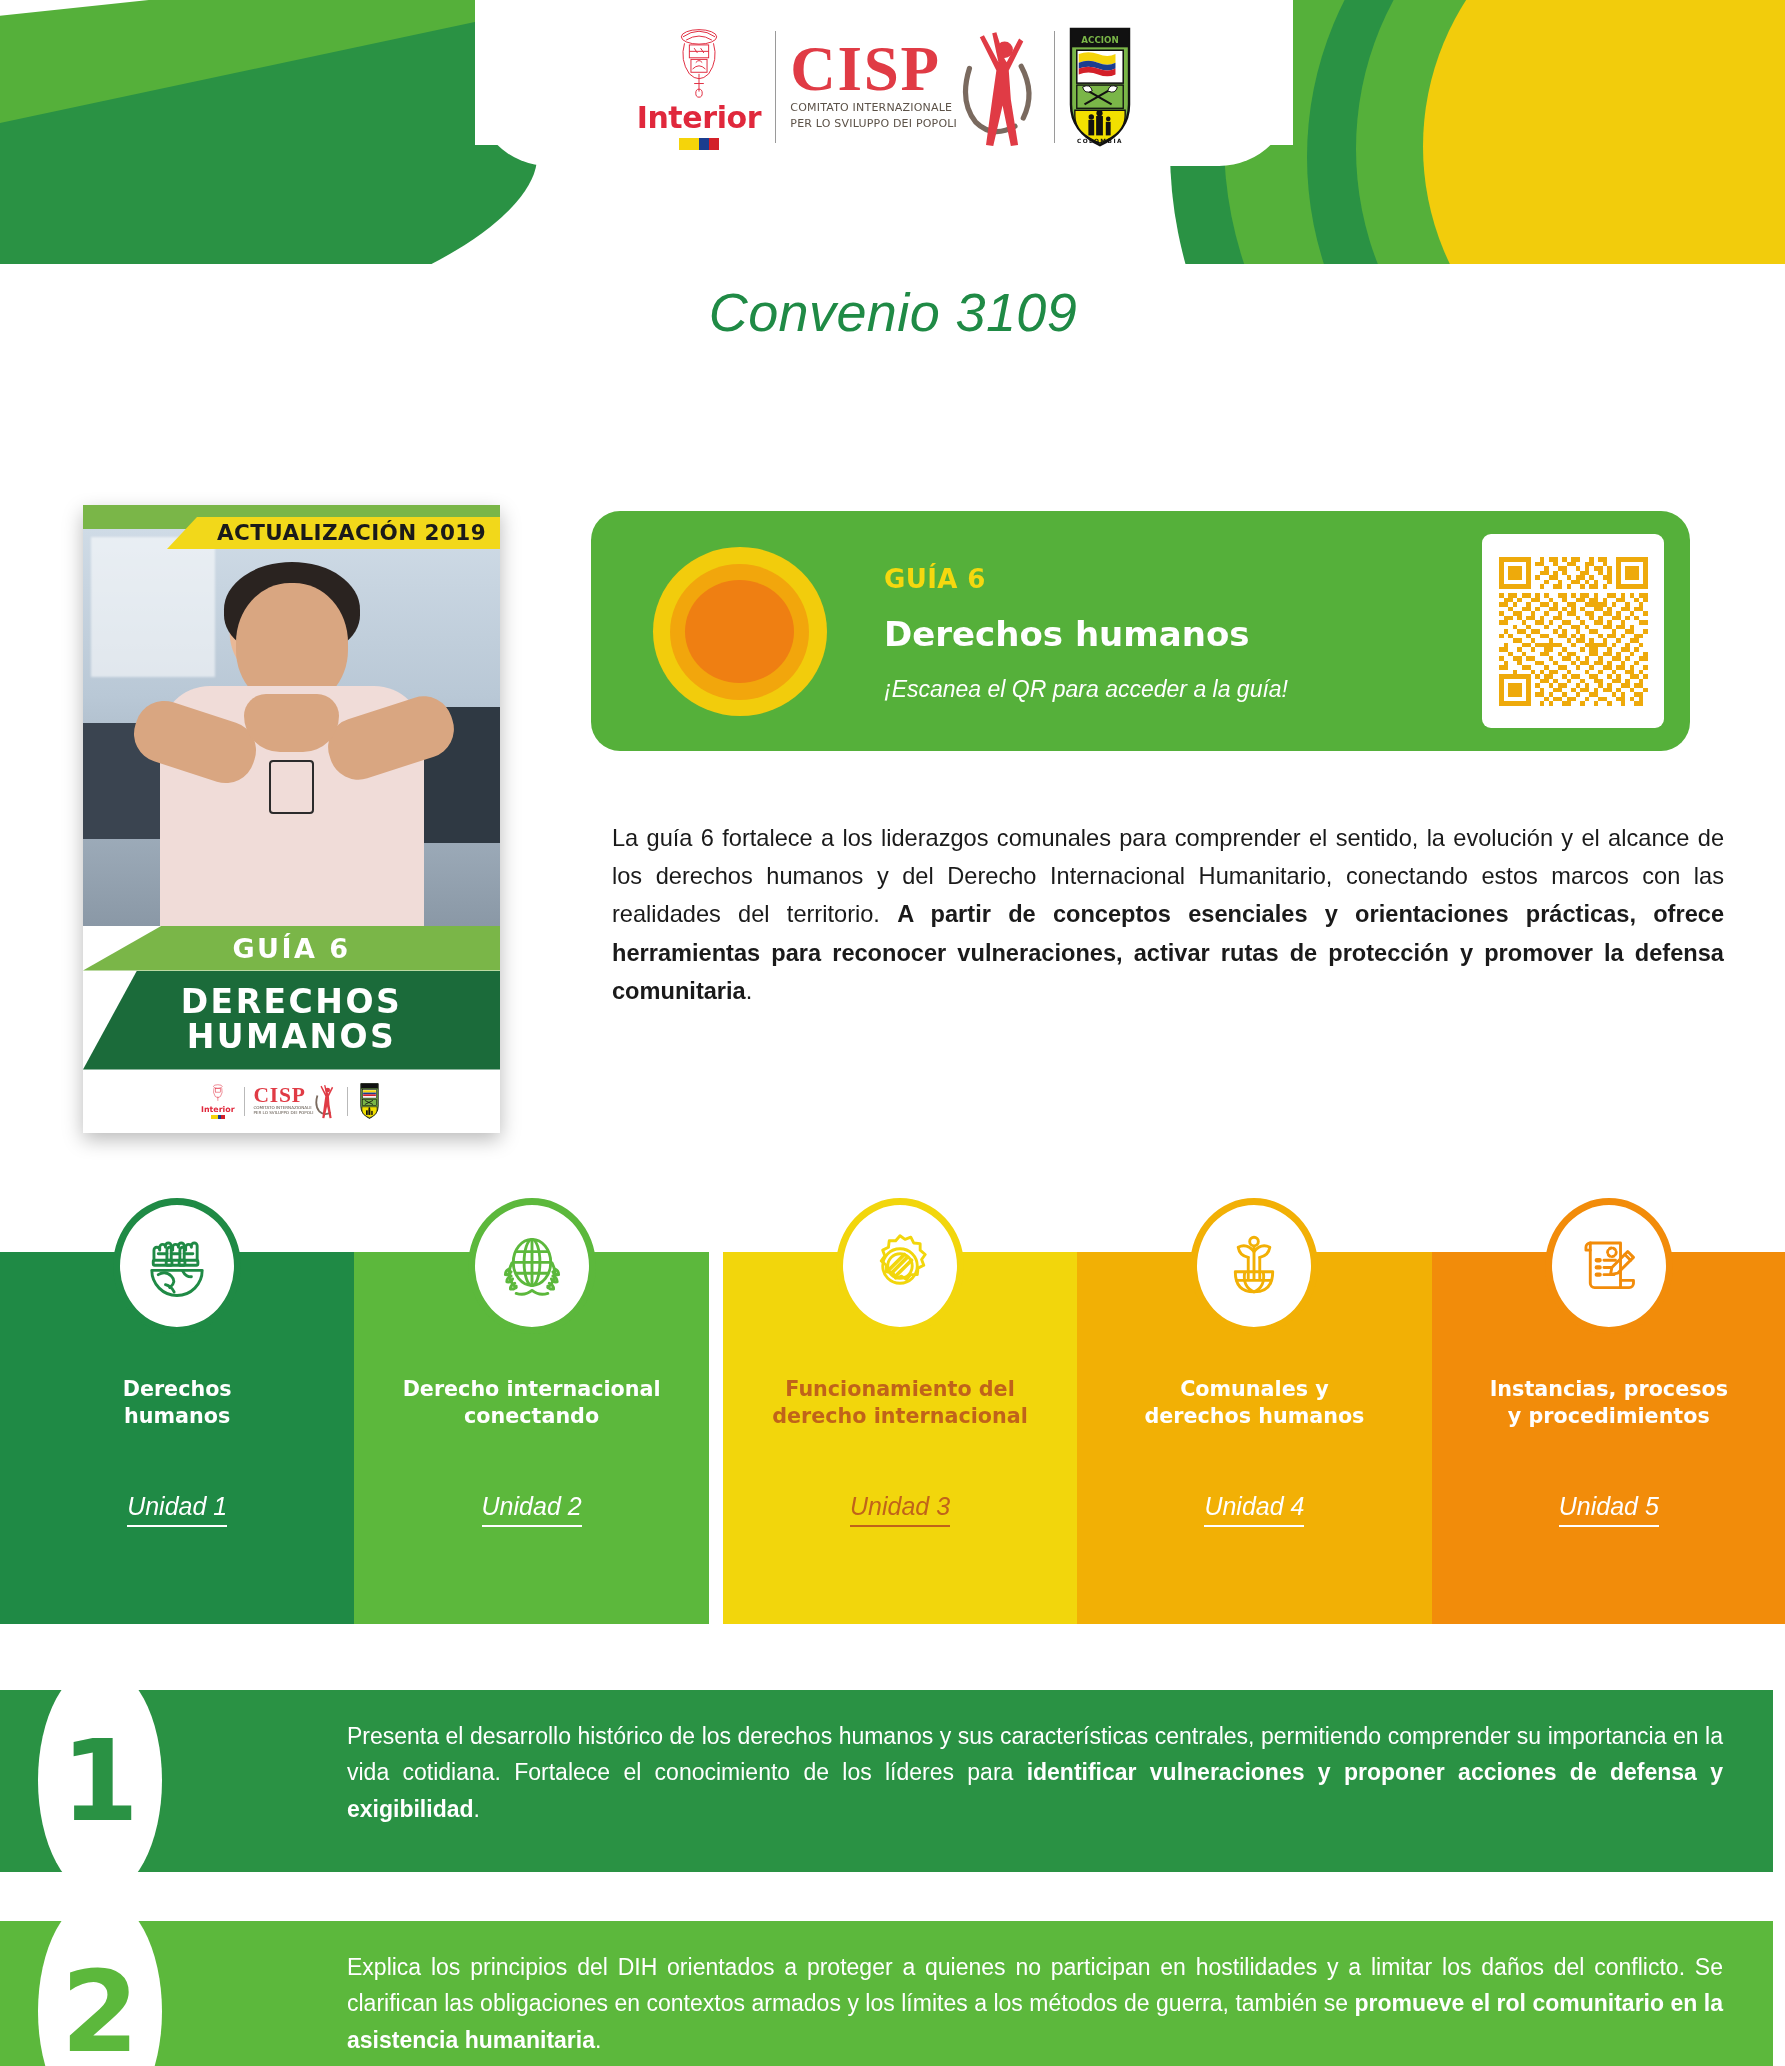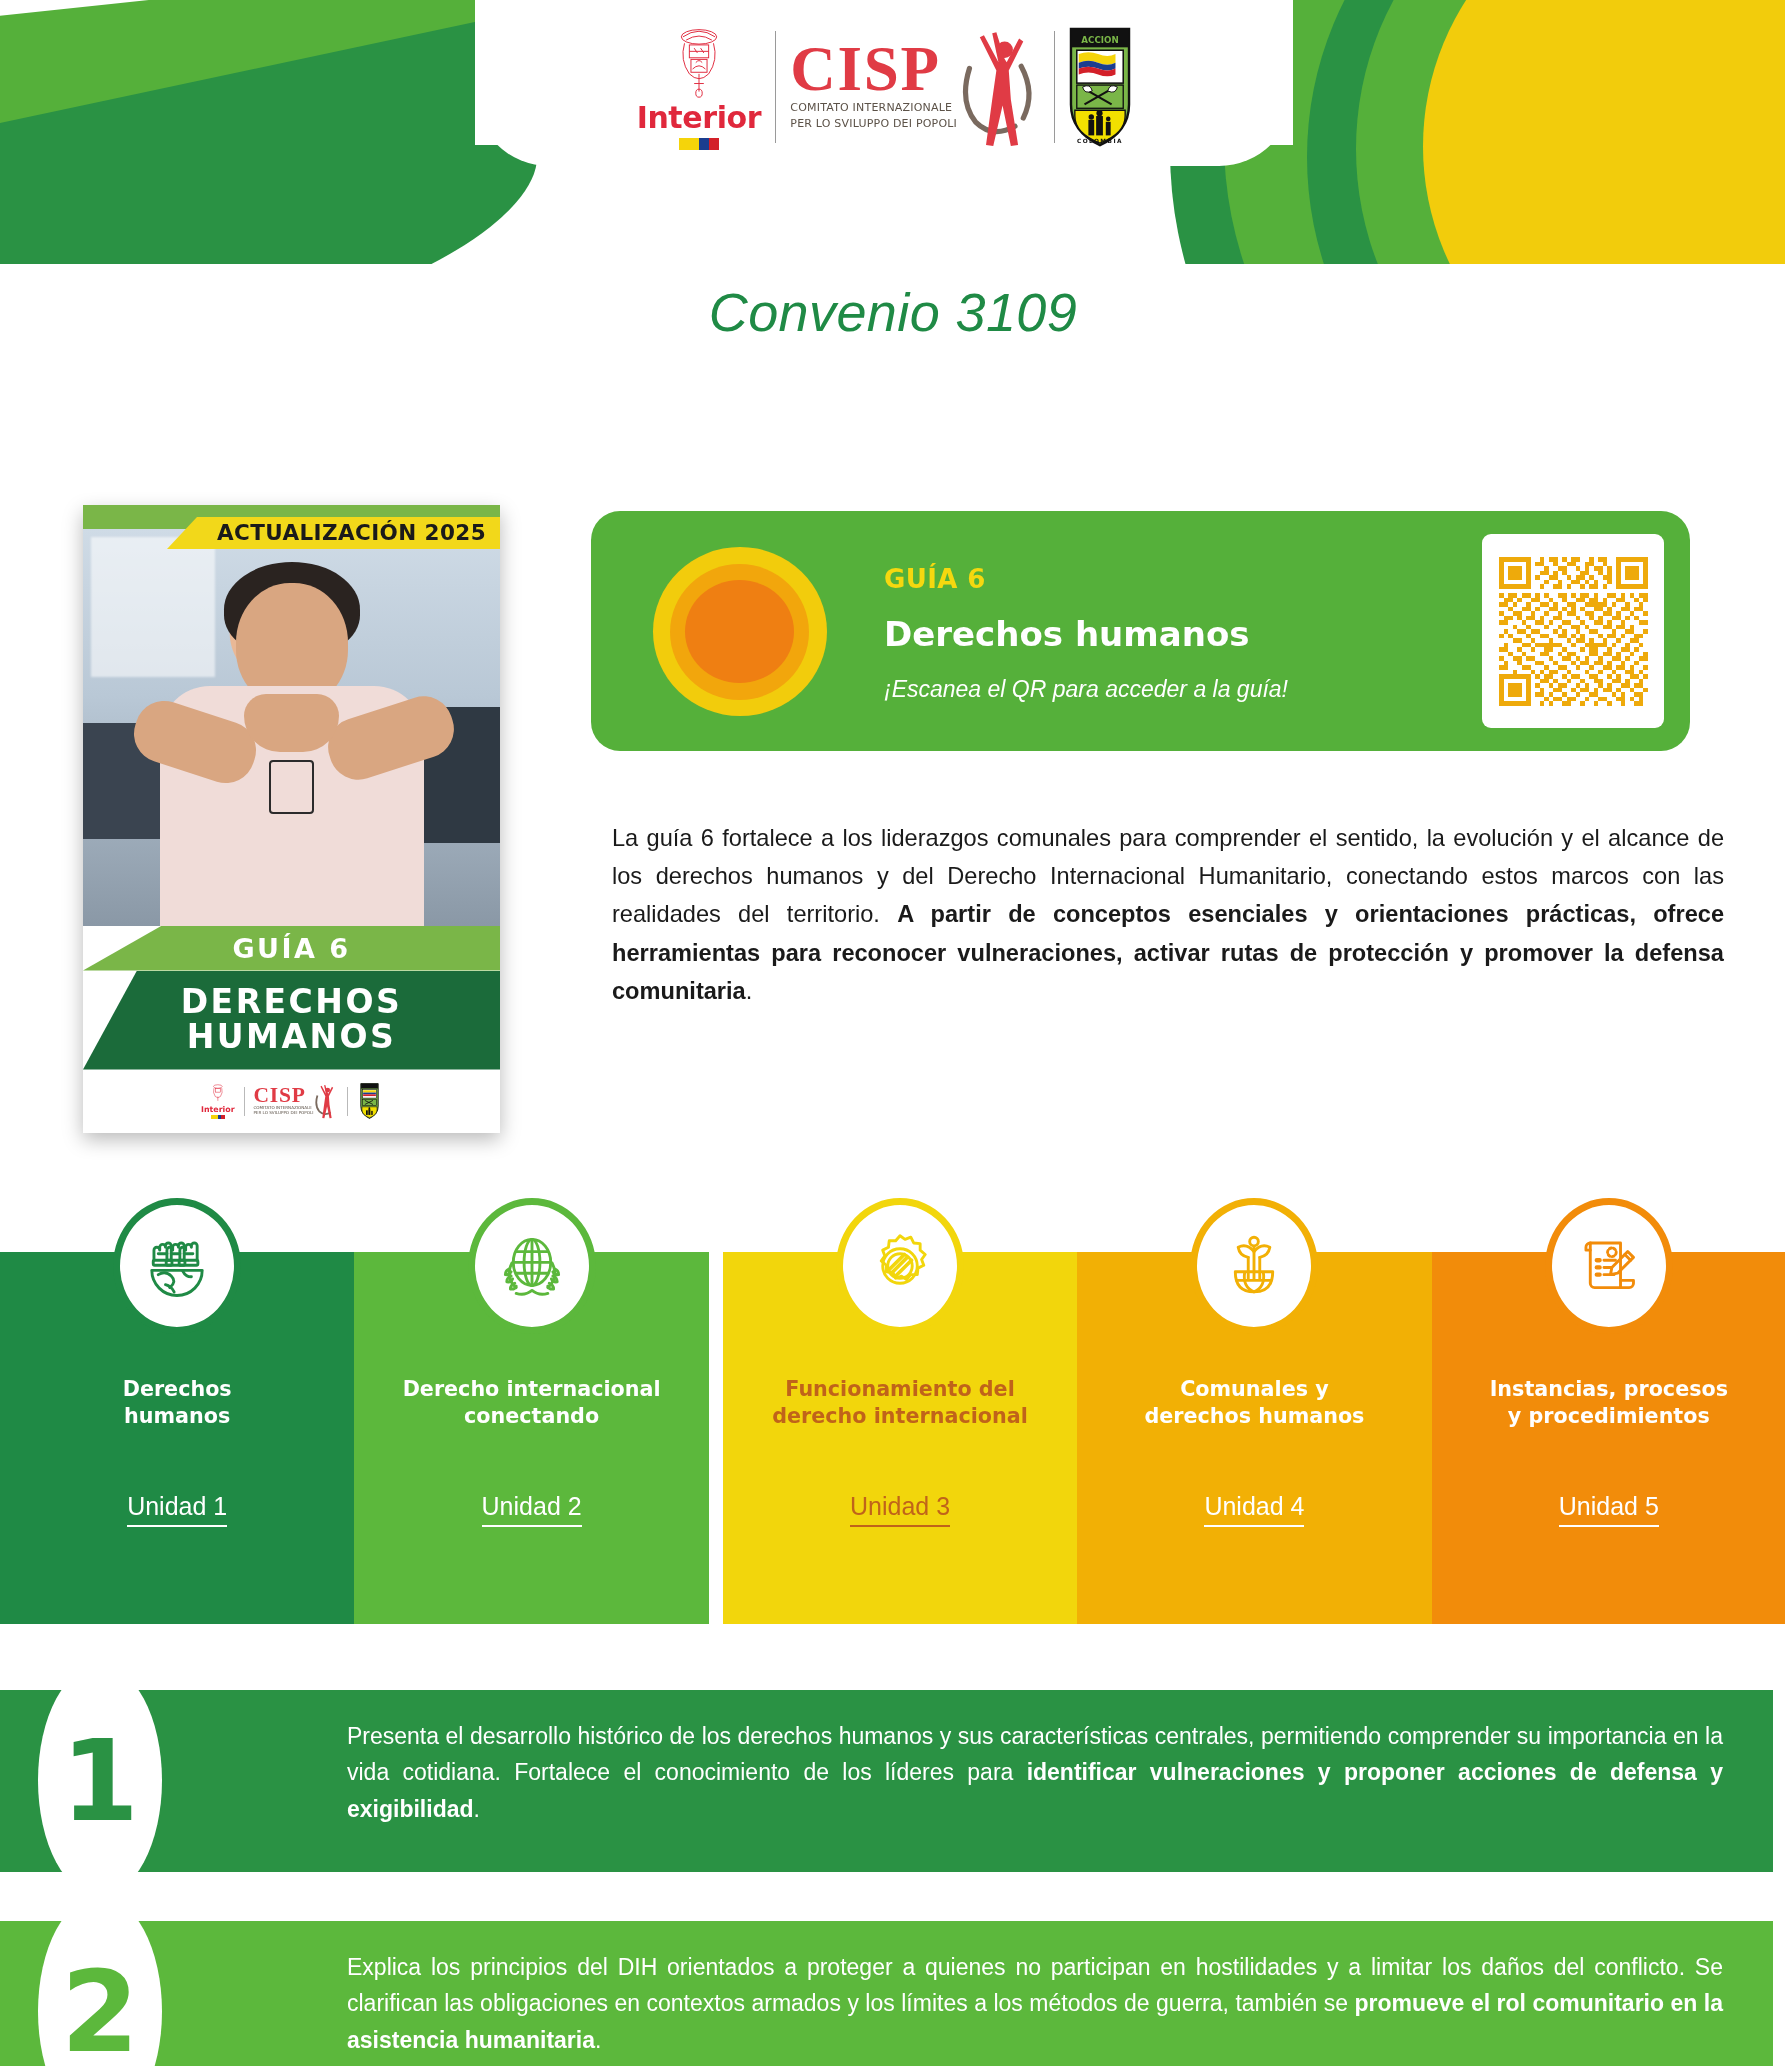--- a/index.html
+++ b/index.html
@@ -214,21 +214,21 @@
   .unit { position:relative; flex:1; height:372px; padding-top:124px; text-align:center; }
   .unit-circle {
     position:absolute; left:50%; top:-54px; margin-left:-64px;
     width:128px; height:136px; border-radius:50%;
     background:#fff; border:7.4px solid #1f8a45;
     display:flex; align-items:center; justify-content:center;
   }
   .unit-icon { width:72px; height:72px; }
   .unit-name { font-size:20.7px; font-weight:700; line-height:1.3; color:#fff; padding:0 12.4px; font-family:"DejaVu Sans", sans-serif;}
   .unit-link {
-    margin-top:62px; font-size:25px; color:#fff;
+    margin-top:62px; font-size:25px; font-style:italic; color:#fff;
     display:inline-block; border-bottom:2.9px solid #fff; padding-bottom:4.1px;
   }
 
   
   .blocks { position:absolute; left:0; top:1665px; width:1786px; }
   .blk { position:relative; width:1786px; height:231px; }
   .blk-bar { position:absolute; left:0; top:25px; width:1773px; height:182px; }
   .blk-oval {
     position:absolute; left:96px; top:0px; margin-left:-58px;
     width:124px; height:231px; border-radius:50%;
@@ -348,21 +348,21 @@
       <div class="ph-mon-l"></div>
       <div class="ph-mon-r"></div>
       <div class="ph-hair"></div>
       <div class="ph-face"></div>
       <div class="ph-shirt"></div>
       <div class="ph-armL"></div>
       <div class="ph-armR"></div>
       <div class="ph-hands"></div>
       <div class="ph-tee-print"></div>
     </div>
-    <div class="cover-badge">ACTUALIZACIÓN 2025</div>
+    <div class="cover-badge">ACTUALIZACIÓN 2019</div>
     <div class="cover-band1">
       <span>GUÍA 6</span>
     </div>
     <div class="cover-band2">
       <span>DERECHOS</span>
       <span>HUMANOS</span>
     </div>
     <div class="cover-footlogos">
       <div class="mini-interior">
         <svg class="mini-crest" viewBox="0 0 60 92">

